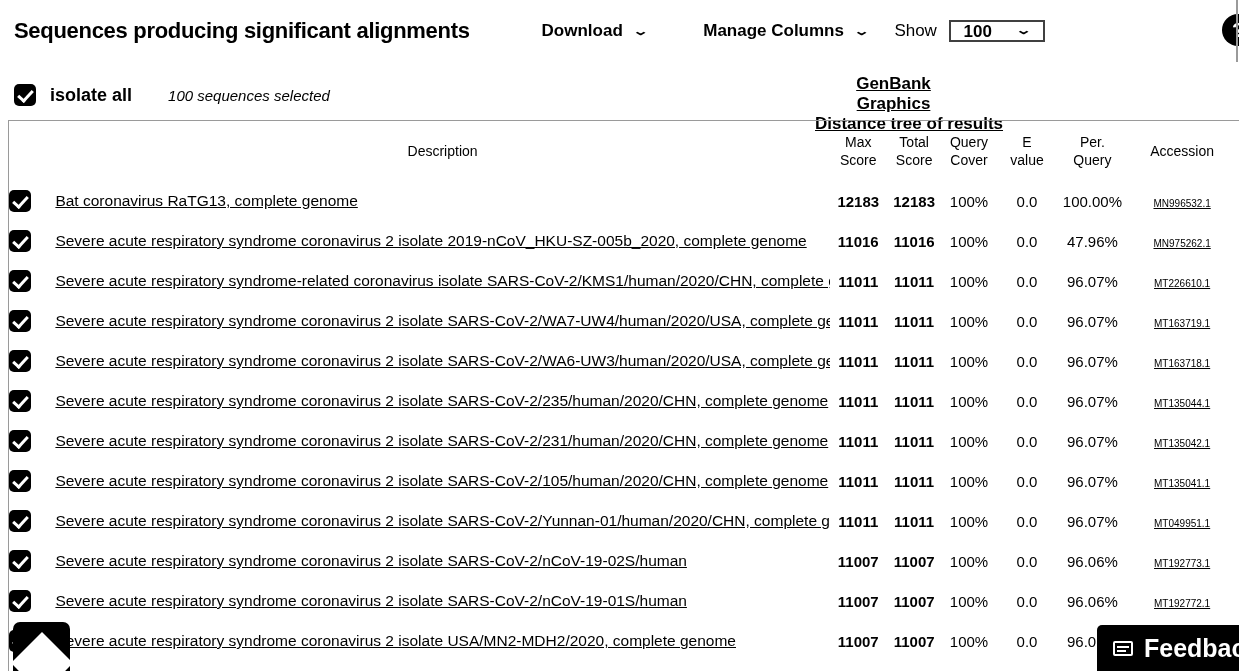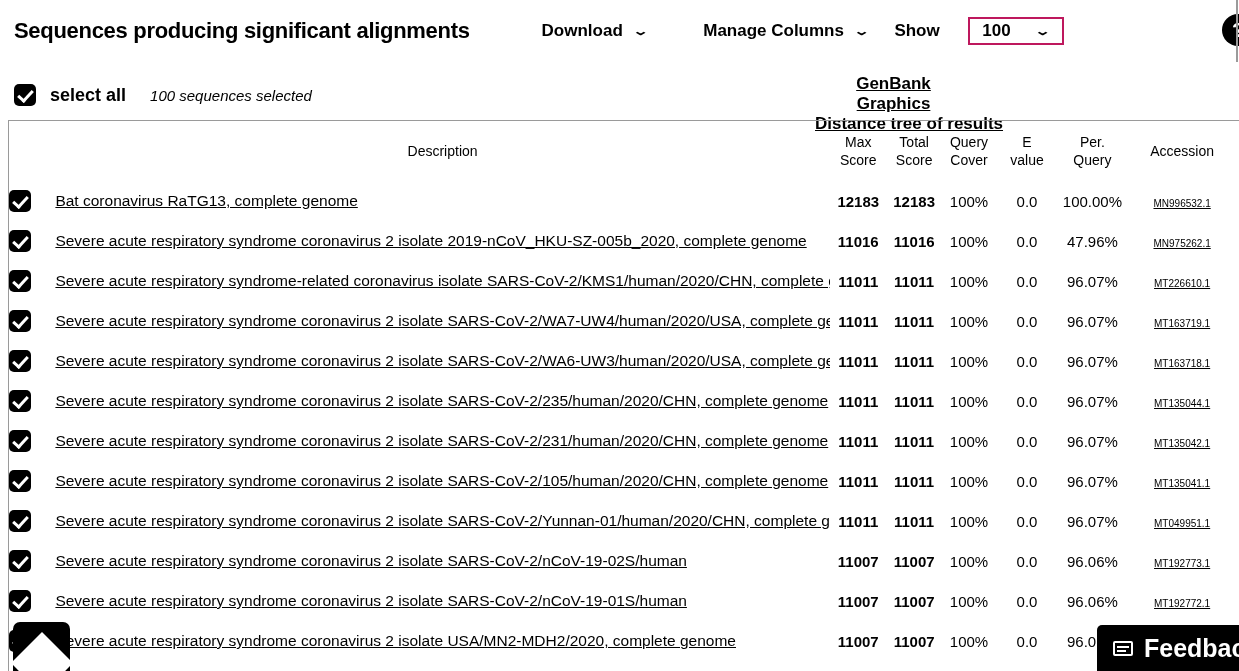--- a/index.html
+++ b/index.html
@@ -54,31 +54,31 @@
     margin-left: 11px;
     font-size: 16px;
     font-weight: bold;
     line-height: 1;
     transform: scaleX(1.25) scaleY(0.75);
   }
   .gap-lg { width: 56px; display: inline-block; }
   .gap-md { width: 26px; display: inline-block; }
   .show-label {
     font-size: 17px;
-    font-weight: bold;
-    margin-right: 28px;
+    font-weight: normal;
+    margin-right: 12px;
   }
   .show-select {
-    border: 2px solid #be185d;
+    border: 2px solid #404040;
     background: #fff;
-    height: 28px;
+    height: 22px;
     min-width: 96px;
     padding: 0 10px;
     display: inline-flex;
-    align-items: center;
+    align-items: flex-start;
     justify-content: center;
     gap: 14px;
     font-size: 17px;
     font-weight: bold;
     cursor: pointer;
   }
   .help-icon-wrap {
     position: absolute;
     left: 1222px; top: 14px;
     width: 34px; height: 34px;
@@ -129,21 +129,21 @@
   }
   .selectall-chk { margin-left: 14px; }
   .selectall-label {
     font-size: 18px;
     font-weight: bold;
     margin-left: 14px;
   }
   .selectall-count {
     font-size: 15px;
     font-style: italic;
-    margin-left: 24px;
+    margin-left: 36px;
   }
   .links-group {
     position: absolute;
     left: 815px; top: 0;
     height: 42px;
     display: flex;
     align-items: center;
     white-space: nowrap;
     flex-direction: column;
   }
@@ -311,21 +311,21 @@
     </div>
 
     <div class="help-icon-wrap">
       <div class="help-circle">?</div>
     </div>
     <div class="hdr-divider"></div>
   </div>
 
   <div class="selectall-row">
     <div class="chk selectall-chk"></div>
-    <div class="selectall-label">select all</div>
+    <div class="selectall-label">isolate all</div>
     <div class="selectall-count">100 sequences selected</div>
 
     <div class="links-group">
       <span class="tool-link">GenBank</span>
       <span class="tool-link">Graphics</span>
       <span class="tool-link">Distance tree of results</span>
     </div>
   </div>
 
   <div class="table-wrap">

